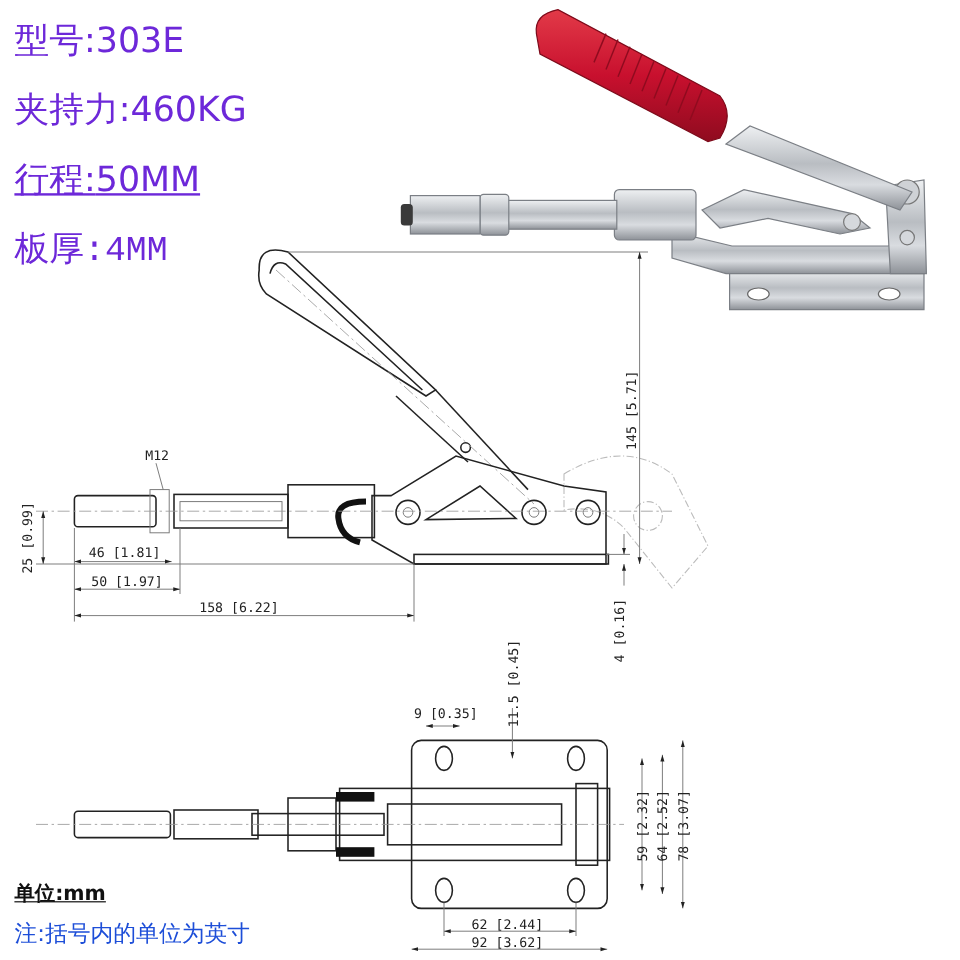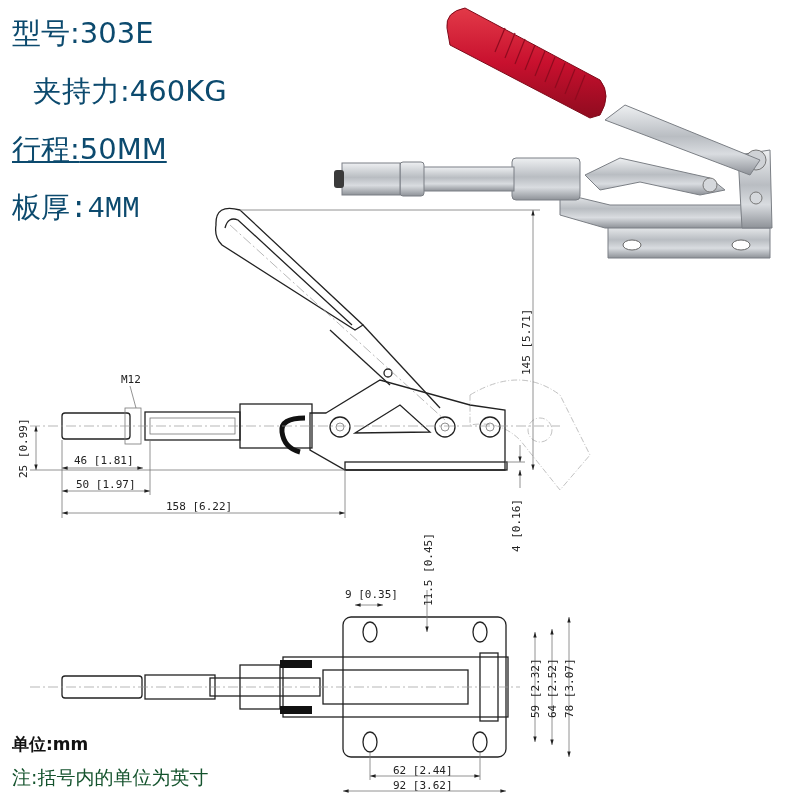--- a/index.html
+++ b/index.html
@@ -1,26 +1,26 @@
 <!DOCTYPE html>
 <html><head>
 <meta charset="utf-8">
 <style>
   html, body { margin: 0; padding: 0; background: #ffffff; }
   body { width: 800px; height: 800px; position: relative; overflow: hidden;
          font-family: "DejaVu Sans", "Liberation Sans", sans-serif; }
-  .spec { position: absolute; left: 12px; font-size: 29px; color: #0c4a6e; letter-spacing: 0px; white-space: nowrap; }
+  .spec { position: absolute; left: 12px; font-size: 29px; color: #6d28d9; letter-spacing: 0px; white-space: nowrap; }
   .spec .k, .spec .v { display: inline; }
   #spec-0 { top: 14px; }
-  #spec-1 { top: 72px; margin-left: 21px; }
+  #spec-1 { top: 72px; }
   #spec-2 { top: 130px; text-decoration: underline; }
   #spec-3 { top: 188px; font-family: Liberation Mono, monospace; }
   .note { position: absolute; left: 12px; white-space: nowrap; }
-  #unit-note { top: 733px; font-size: 17px; color: #111; font-weight: bold; }
-  #inch-note { top: 765px; font-size: 19px; color: #14532d; }
+  #unit-note { top: 733px; font-size: 17px; color: #111; font-weight: bold; text-decoration: underline; }
+  #inch-note { top: 765px; font-size: 19px; color: #1d4ed8; }
   svg { position: absolute; left: 0; top: 0; }
   .dim { font-family: "DejaVu Sans Mono", "Liberation Mono", monospace; font-size: 11px; fill: #222; }
   .ln { stroke: #222; stroke-width: 1.3; fill: none; }
   .thin { stroke: #777; stroke-width: 0.8; fill: none; }
   .ghost { stroke: #bbb; stroke-width: 0.9; fill: none; stroke-dasharray: 6 2 1 2; }
   .center { stroke: #999; stroke-width: 0.7; fill: none; stroke-dasharray: 10 3 2 3; }
 </style>
 </head>
 <body>
 

